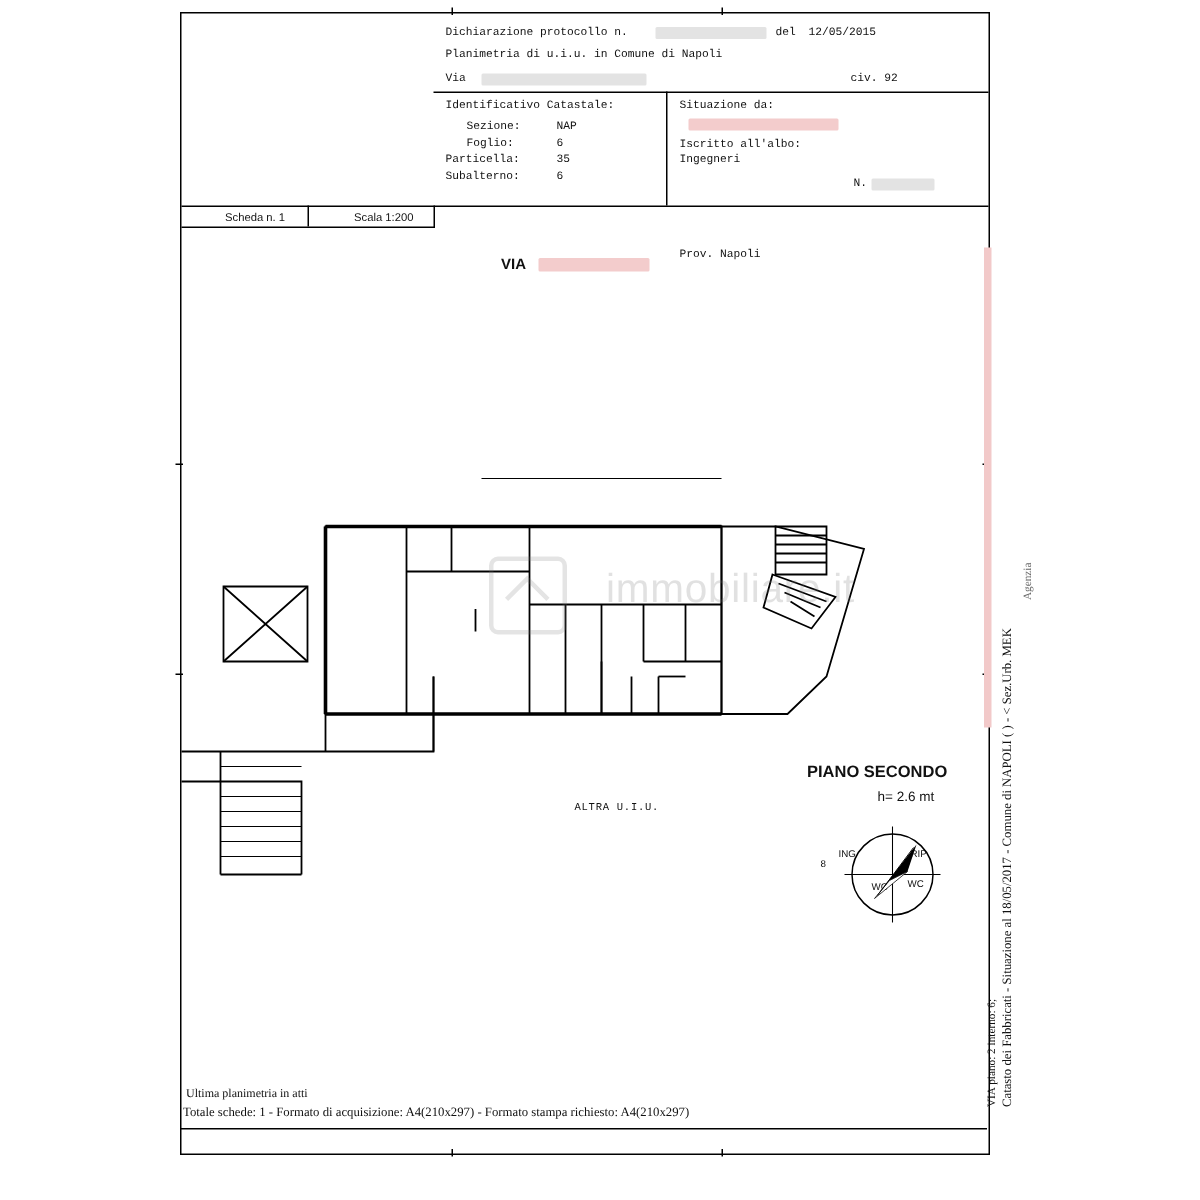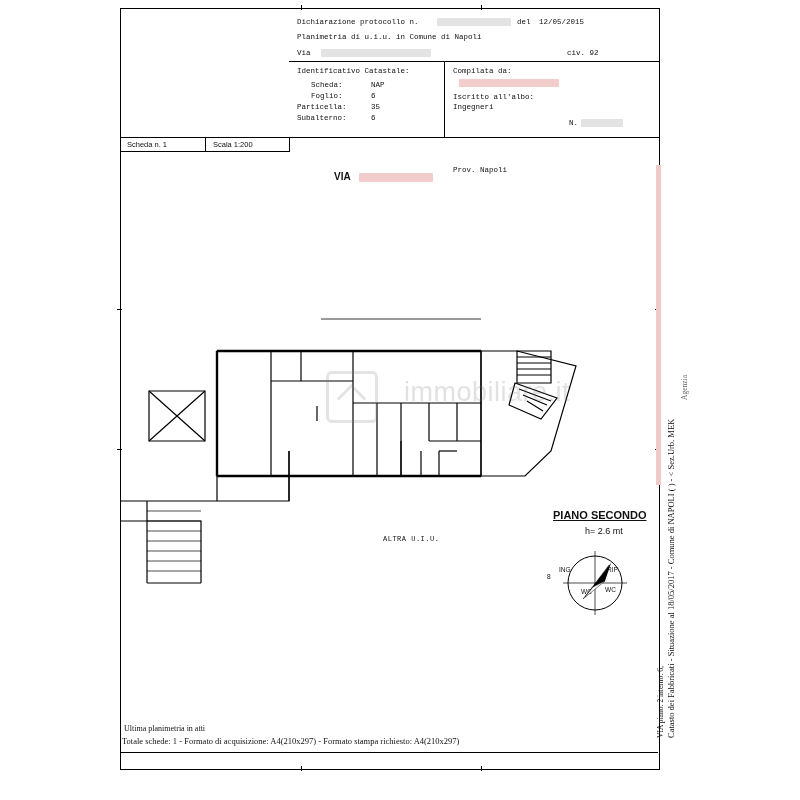--- a/index.html
+++ b/index.html
@@ -58,21 +58,21 @@
   }
   .r-line{position:absolute;white-space:nowrap;}
   .divider-h{position:absolute;left:168px;right:0;border-top:1px solid #000;}
   .divider-v{position:absolute;border-left:1px solid #000;}
 
   .scheda-row{
     position:absolute;left:0;top:128px;width:168px;height:14px;
     border-right:1px solid #000;border-bottom:1px solid #000;
     font-family:"Liberation Sans",sans-serif;font-size:7.5px;
   }
-  .scheda-row span{position:absolute;top:3px;}
+  .scheda-row span{position:absolute;top:3px;margin-left:23px;}
   .scheda-sep{position:absolute;left:84px;top:0;height:14px;border-left:1px solid #000;}
 
   
   .tick{position:absolute;background:#000;}
 
   
   .plan{position:absolute;left:0;top:142px;right:0;bottom:0;}
 
   .wm{
     position:absolute;left:186px;top:368px;width:360px;
@@ -168,32 +168,32 @@
 
         <div class="r-line" style="left:8px;top:24px;">Planimetria di u.i.u. in Comune di Napoli</div>
 
         <div class="r-line" style="left:8px;top:40px;">Via</div>
         <div class="r-line" style="left:32px;top:40px;"><span class="redact gray" style="width:110px"></span></div>
         <div class="r-line" style="left:278px;top:40px;">civ. 92</div>
 
         <div class="divider-h" style="top:52px;left:0;right:0;"></div>
 
         <div class="r-line" style="left:8px;top:58px;">Identificativo Catastale:</div>
-        <div class="r-line" style="left:22px;top:72px;">Scheda:</div>
+        <div class="r-line" style="left:22px;top:72px;">Sezione:</div>
         <div class="r-line" style="left:82px;top:72px;">NAP</div>
         <div class="r-line" style="left:22px;top:83px;">Foglio:</div>
         <div class="r-line" style="left:82px;top:83px;">6</div>
         <div class="r-line" style="left:8px;top:94px;">Particella:</div>
         <div class="r-line" style="left:82px;top:94px;">35</div>
         <div class="r-line" style="left:8px;top:105px;">Subalterno:</div>
         <div class="r-line" style="left:82px;top:105px;">6</div>
 
         <div class="divider-v" style="left:155px;top:52px;height:76px;"></div>
 
-        <div class="r-line" style="left:164px;top:58px;">Compilata da:</div>
+        <div class="r-line" style="left:164px;top:58px;">Situazione da:</div>
         <div class="r-line" style="left:170px;top:70px;"><span class="redact pink" style="width:100px"></span></div>
         <div class="r-line" style="left:164px;top:84px;">Iscritto all'albo:</div>
         <div class="r-line" style="left:164px;top:94px;">Ingegneri</div>
         <div class="r-line" style="left:164px;top:110px;margin-top:47px;">Prov. Napoli</div>
         <div class="r-line" style="left:280px;top:110px;">N.</div>
         <div class="r-line" style="left:292px;top:110px;"><span class="redact gray" style="width:42px"></span></div>
       </div>
     </div>
 
     <div class="scheda-row">
@@ -266,21 +266,21 @@
       <div class="room" style="left:460px;top:437px;">WC</div>
       <div class="room" style="left:484px;top:435px;">WC</div>
       <div class="room" style="left:426px;top:422px;">8</div>
     </div>
 
     <div class="via-label" style="left:213px;top:162px;">
       <span>VIA</span>
       <span class="redact pink" style="width:74px;margin-left:6px;height:9px;"></span>
     </div>
 
-    <div class="piano" style="left:432px;top:500px;text-decoration:underline;">PIANO SECONDO</div>
+    <div class="piano" style="left:417px;top:500px;">PIANO SECONDO</div>
     <div class="hmt" style="left:416px;top:517px;">h= 2.6 mt</div>
 
     <svg style="position:absolute;left:438px;top:538px;" width="72" height="72">
       <circle cx="36" cy="36" r="27" stroke="#000" stroke-width="1" fill="none"></circle>
       <line x1="36" y1="4" x2="36" y2="68" stroke="#000" stroke-width="0.7"></line>
       <line x1="4" y1="36" x2="68" y2="36" stroke="#000" stroke-width="0.7"></line>
       <polygon points="24,52 52,16 46,34 34,40" fill="#000"></polygon>
       <polygon points="24,52 46,34 34,40" fill="#fff" stroke="#000" stroke-width="0.5"></polygon>
       <line x1="26" y1="50" x2="50" y2="18" stroke="#000" stroke-width="0.6"></line>
     </svg>

